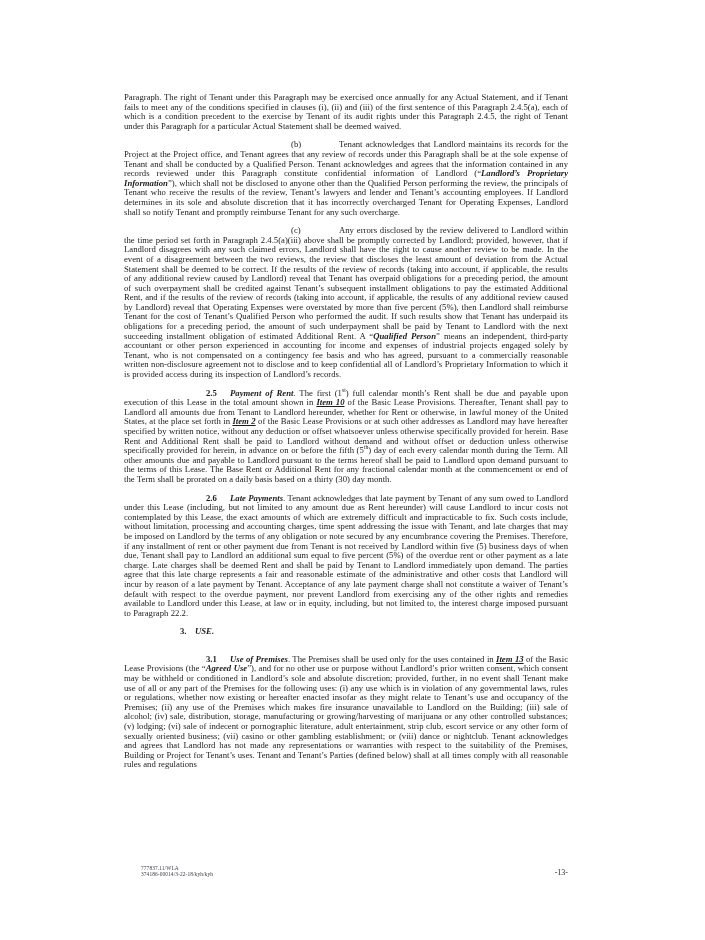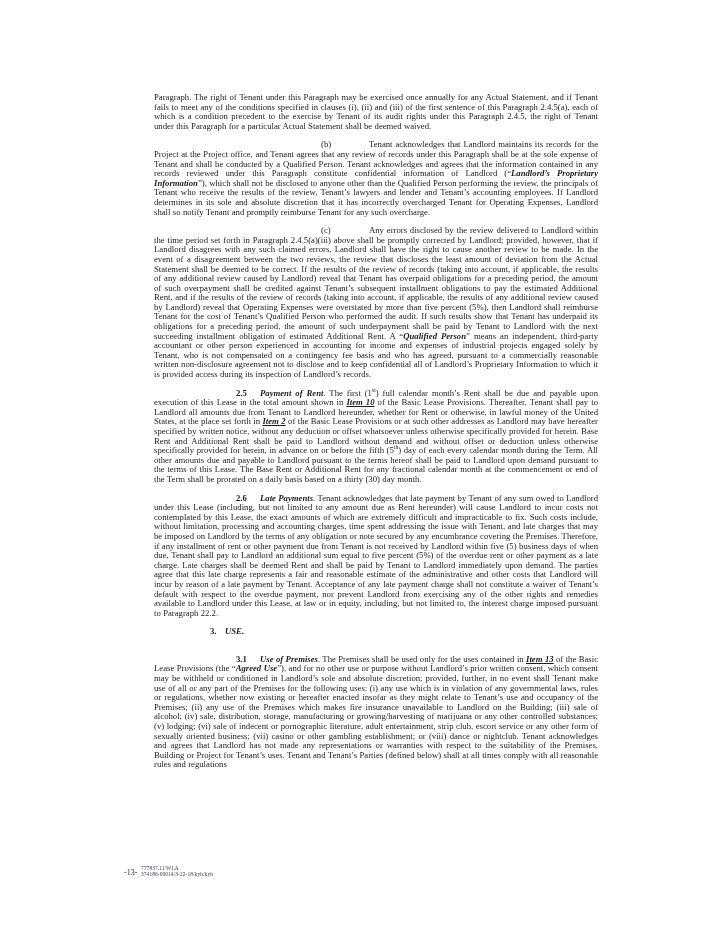--- a/index.html
+++ b/index.html
@@ -2,21 +2,21 @@
 <html><head>
 <meta charset="utf-8">
 <style>
   html,body{margin:0;padding:0;}
   body{
     width:705px;height:940px;position:relative;background:#ffffff;
     font-family:"Liberation Serif","DejaVu Serif",serif;color:#1c1c1c;
     overflow:hidden;
   }
   .doc-content{
-    position:absolute;left:154px;top:93px;width:444px;
+    position:absolute;left:124px;top:93px;width:444px;
   }
   .para{
     font-size:8.7px;line-height:9.6px;text-align:justify;
     margin:0 0 9px 0;word-spacing:0.2px;
   }
   .para.plain{text-indent:0;}
   .para.sub{text-indent:167px;}
   .para.num{text-indent:82px;}
   .para.sec{text-indent:56px;margin-bottom:18px;}
   .plabel{display:inline-block;text-indent:0;}
@@ -27,21 +27,21 @@
   .seg.b{font-weight:bold;font-style:italic;}
   .seg.i{font-style:italic;}
   .seg.u{text-decoration:underline;}
   sup.seg{font-size:5.6px;line-height:0;}
   .footer-ref{
     position:absolute;left:141px;top:865px;
     font-size:5.4px;line-height:6.3px;color:#3a3a46;letter-spacing:0.1px;
   }
   .page-number{
     position:absolute;left:124px;top:868px;width:444px;
-    text-align:left;font-size:8px;color:#2a2a34;
+    text-align:right;font-size:8px;color:#2a2a34;
   }
 </style>
 </head>
 <body>
 
 <div class="doc-content" id="doc-body">
     <p class="para plain"><span class="seg">Paragraph.  The right of Tenant under this Paragraph may be exercised once annually for any Actual Statement, and if Tenant fails to meet any of the conditions specified in clauses (i), (ii) and (iii) of the first sentence of this Paragraph 2.4.5(a), each of which is a condition precedent to the exercise by Tenant of its audit rights under this Paragraph 2.4.5, the right of Tenant under this Paragraph for a particular Actual Statement shall be deemed waived.</span></p>
     <p class="para sub"><span class="plabel">(b)</span><span class="seg">Tenant acknowledges that Landlord maintains its records for the Project at the Project office, and Tenant agrees that any review of records under this Paragraph shall be at the sole expense of Tenant and shall be conducted by a Qualified Person.  Tenant acknowledges and agrees that the information contained in any records reviewed under this Paragraph constitute confidential information of Landlord (“</span><span class="seg b i">Landlord’s Proprietary Information</span><span class="seg">”), which shall not be disclosed to anyone other than the Qualified Person performing the review, the principals of Tenant who receive the results of the review, Tenant’s lawyers and lender and Tenant’s accounting employees.  If Landlord determines in its sole and absolute discretion that it has incorrectly overcharged Tenant for Operating Expenses, Landlord shall so notify Tenant and promptly reimburse Tenant for any such overcharge.</span></p>
     <p class="para sub"><span class="plabel">(c)</span><span class="seg">Any errors disclosed by the review delivered to Landlord within the time period set forth in Paragraph 2.4.5(a)(iii) above shall be promptly corrected by Landlord; provided, however, that if Landlord disagrees with any such claimed errors, Landlord shall have the right to cause another review to be made.  In the event of a disagreement between the two reviews, the review that discloses the least amount of deviation from the Actual Statement shall be deemed to be correct.  If the results of the review of records (taking into account, if applicable, the results of any additional review caused by Landlord) reveal that Tenant has overpaid obligations for a preceding period, the amount of such overpayment shall be credited against Tenant’s subsequent installment obligations to pay the estimated Additional Rent, and if the results of the review of records (taking into account, if applicable, the results of any additional review caused by Landlord) reveal that Operating Expenses were overstated by more than five percent (5%), then Landlord shall reimburse Tenant for the cost of Tenant’s Qualified Person who performed the audit.  If such results show that Tenant has underpaid its obligations for a preceding period, the amount of such underpayment shall be paid by Tenant to Landlord with the next succeeding installment obligation of estimated Additional Rent.  A “</span><span class="seg b i">Qualified Person</span><span class="seg">” means an independent, third-party accountant or other person experienced in accounting for income and expenses of industrial projects engaged solely by Tenant, who is not compensated on a contingency fee basis and who has agreed, pursuant to a commercially reasonable written non-disclosure agreement not to disclose and to keep confidential all of Landlord’s Proprietary Information to which it is provided access during its inspection of Landlord’s records.</span></p>
     <p class="para num"><span class="plabel">2.5</span><span class="seg b">Payment of Rent</span><span class="seg">.  The first (1</span><sup class="seg">st</sup><span class="seg">) full calendar month’s Rent shall be due and payable upon execution of this Lease in the total amount shown in </span><span class="seg b u">Item 10</span><span class="seg"> of the Basic Lease Provisions.  Thereafter, Tenant shall pay to Landlord all amounts due from Tenant to Landlord hereunder, whether for Rent or otherwise, in lawful money of the United States, at the place set forth in </span><span class="seg b u">Item 2</span><span class="seg"> of the Basic Lease Provisions or at such other addresses as Landlord may have hereafter specified by written notice, without any deduction or offset whatsoever unless otherwise specifically provided for herein.  Base Rent and Additional Rent shall be paid to Landlord without demand and without offset or deduction unless otherwise specifically provided for herein, in advance on or before the fifth (5</span><sup class="seg">th</sup><span class="seg">) day of each every calendar month during the Term.  All other amounts due and payable to Landlord pursuant to the terms hereof shall be paid to Landlord upon demand pursuant to the terms of this Lease.  The Base Rent or Additional Rent for any fractional calendar month at the commencement or end of the Term shall be prorated on a daily basis based on a thirty (30) day month.</span></p>

